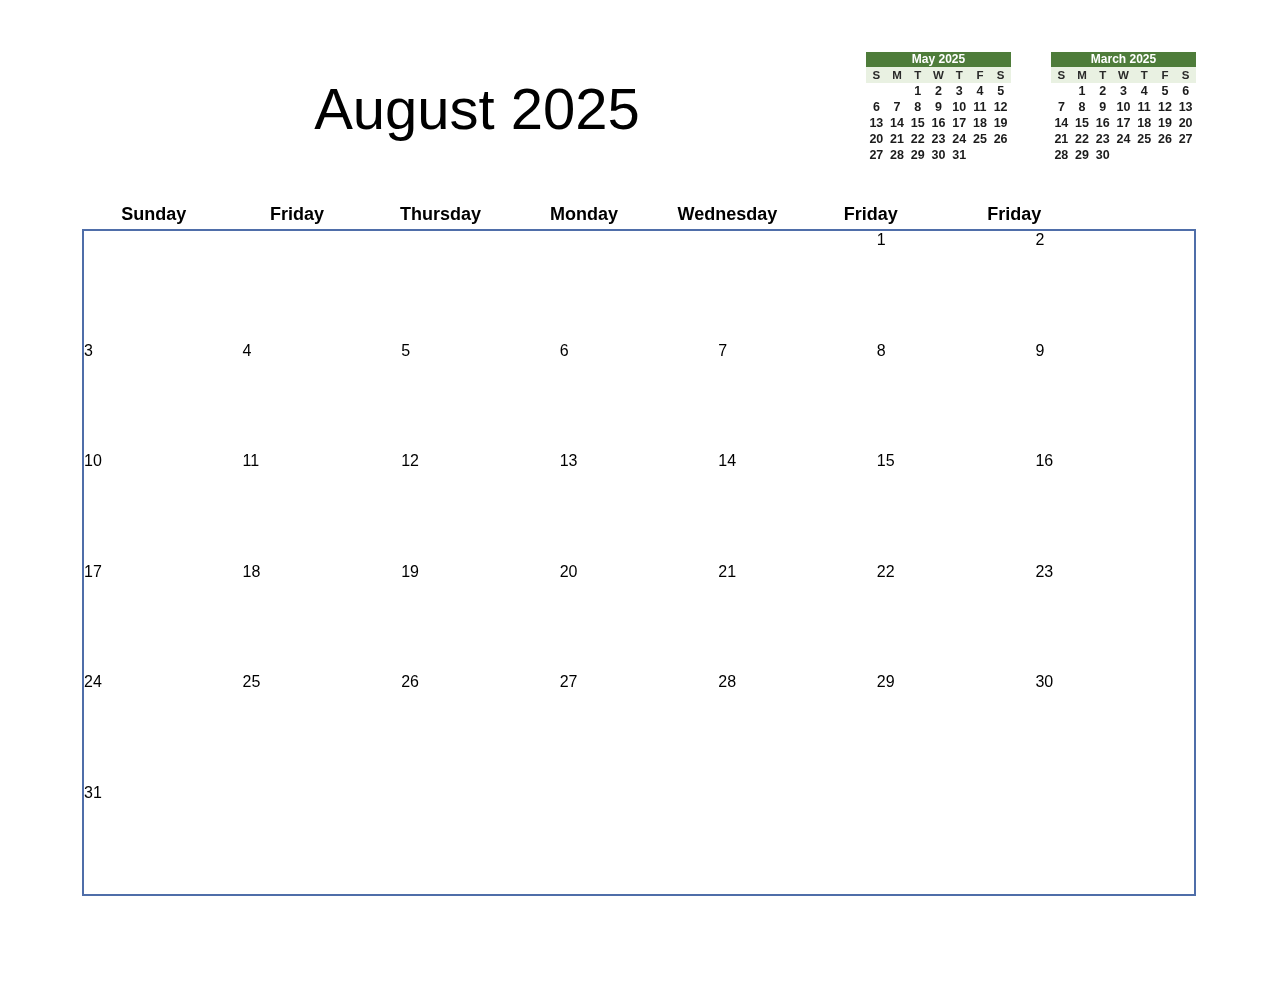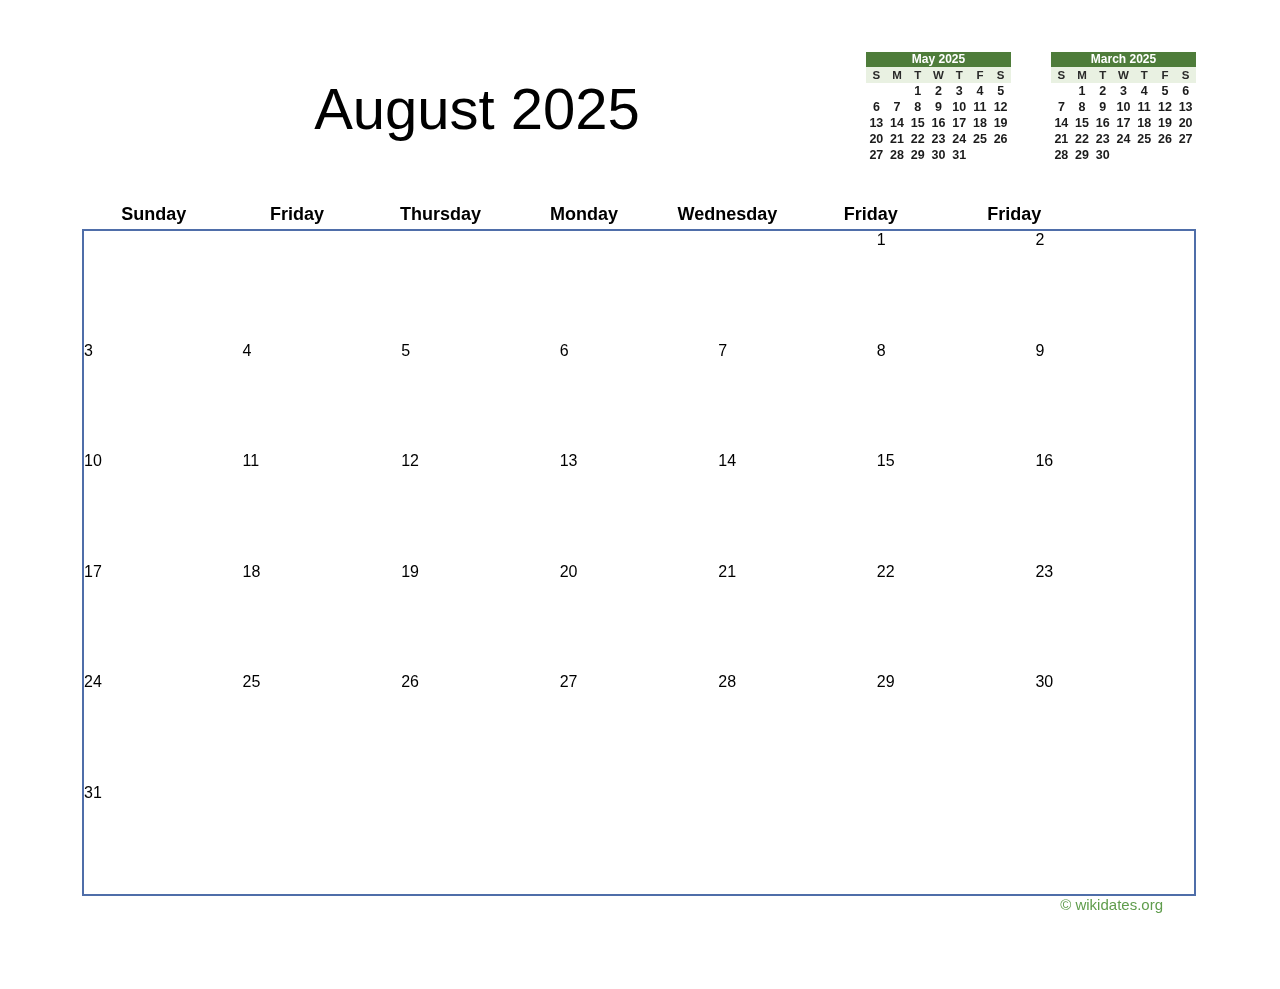--- a/index.html
+++ b/index.html
@@ -233,15 +233,14 @@
         <div><span>31</span></div>
         <div><span></span></div>
         <div><span></span></div>
         <div><span></span></div>
         <div><span></span></div>
         <div><span></span></div>
         <div><span></span></div>
       </div>
   </div>
 
-  <div class="footer">© wikidates.org</div>
 
 </div>
 
 </body></html>

